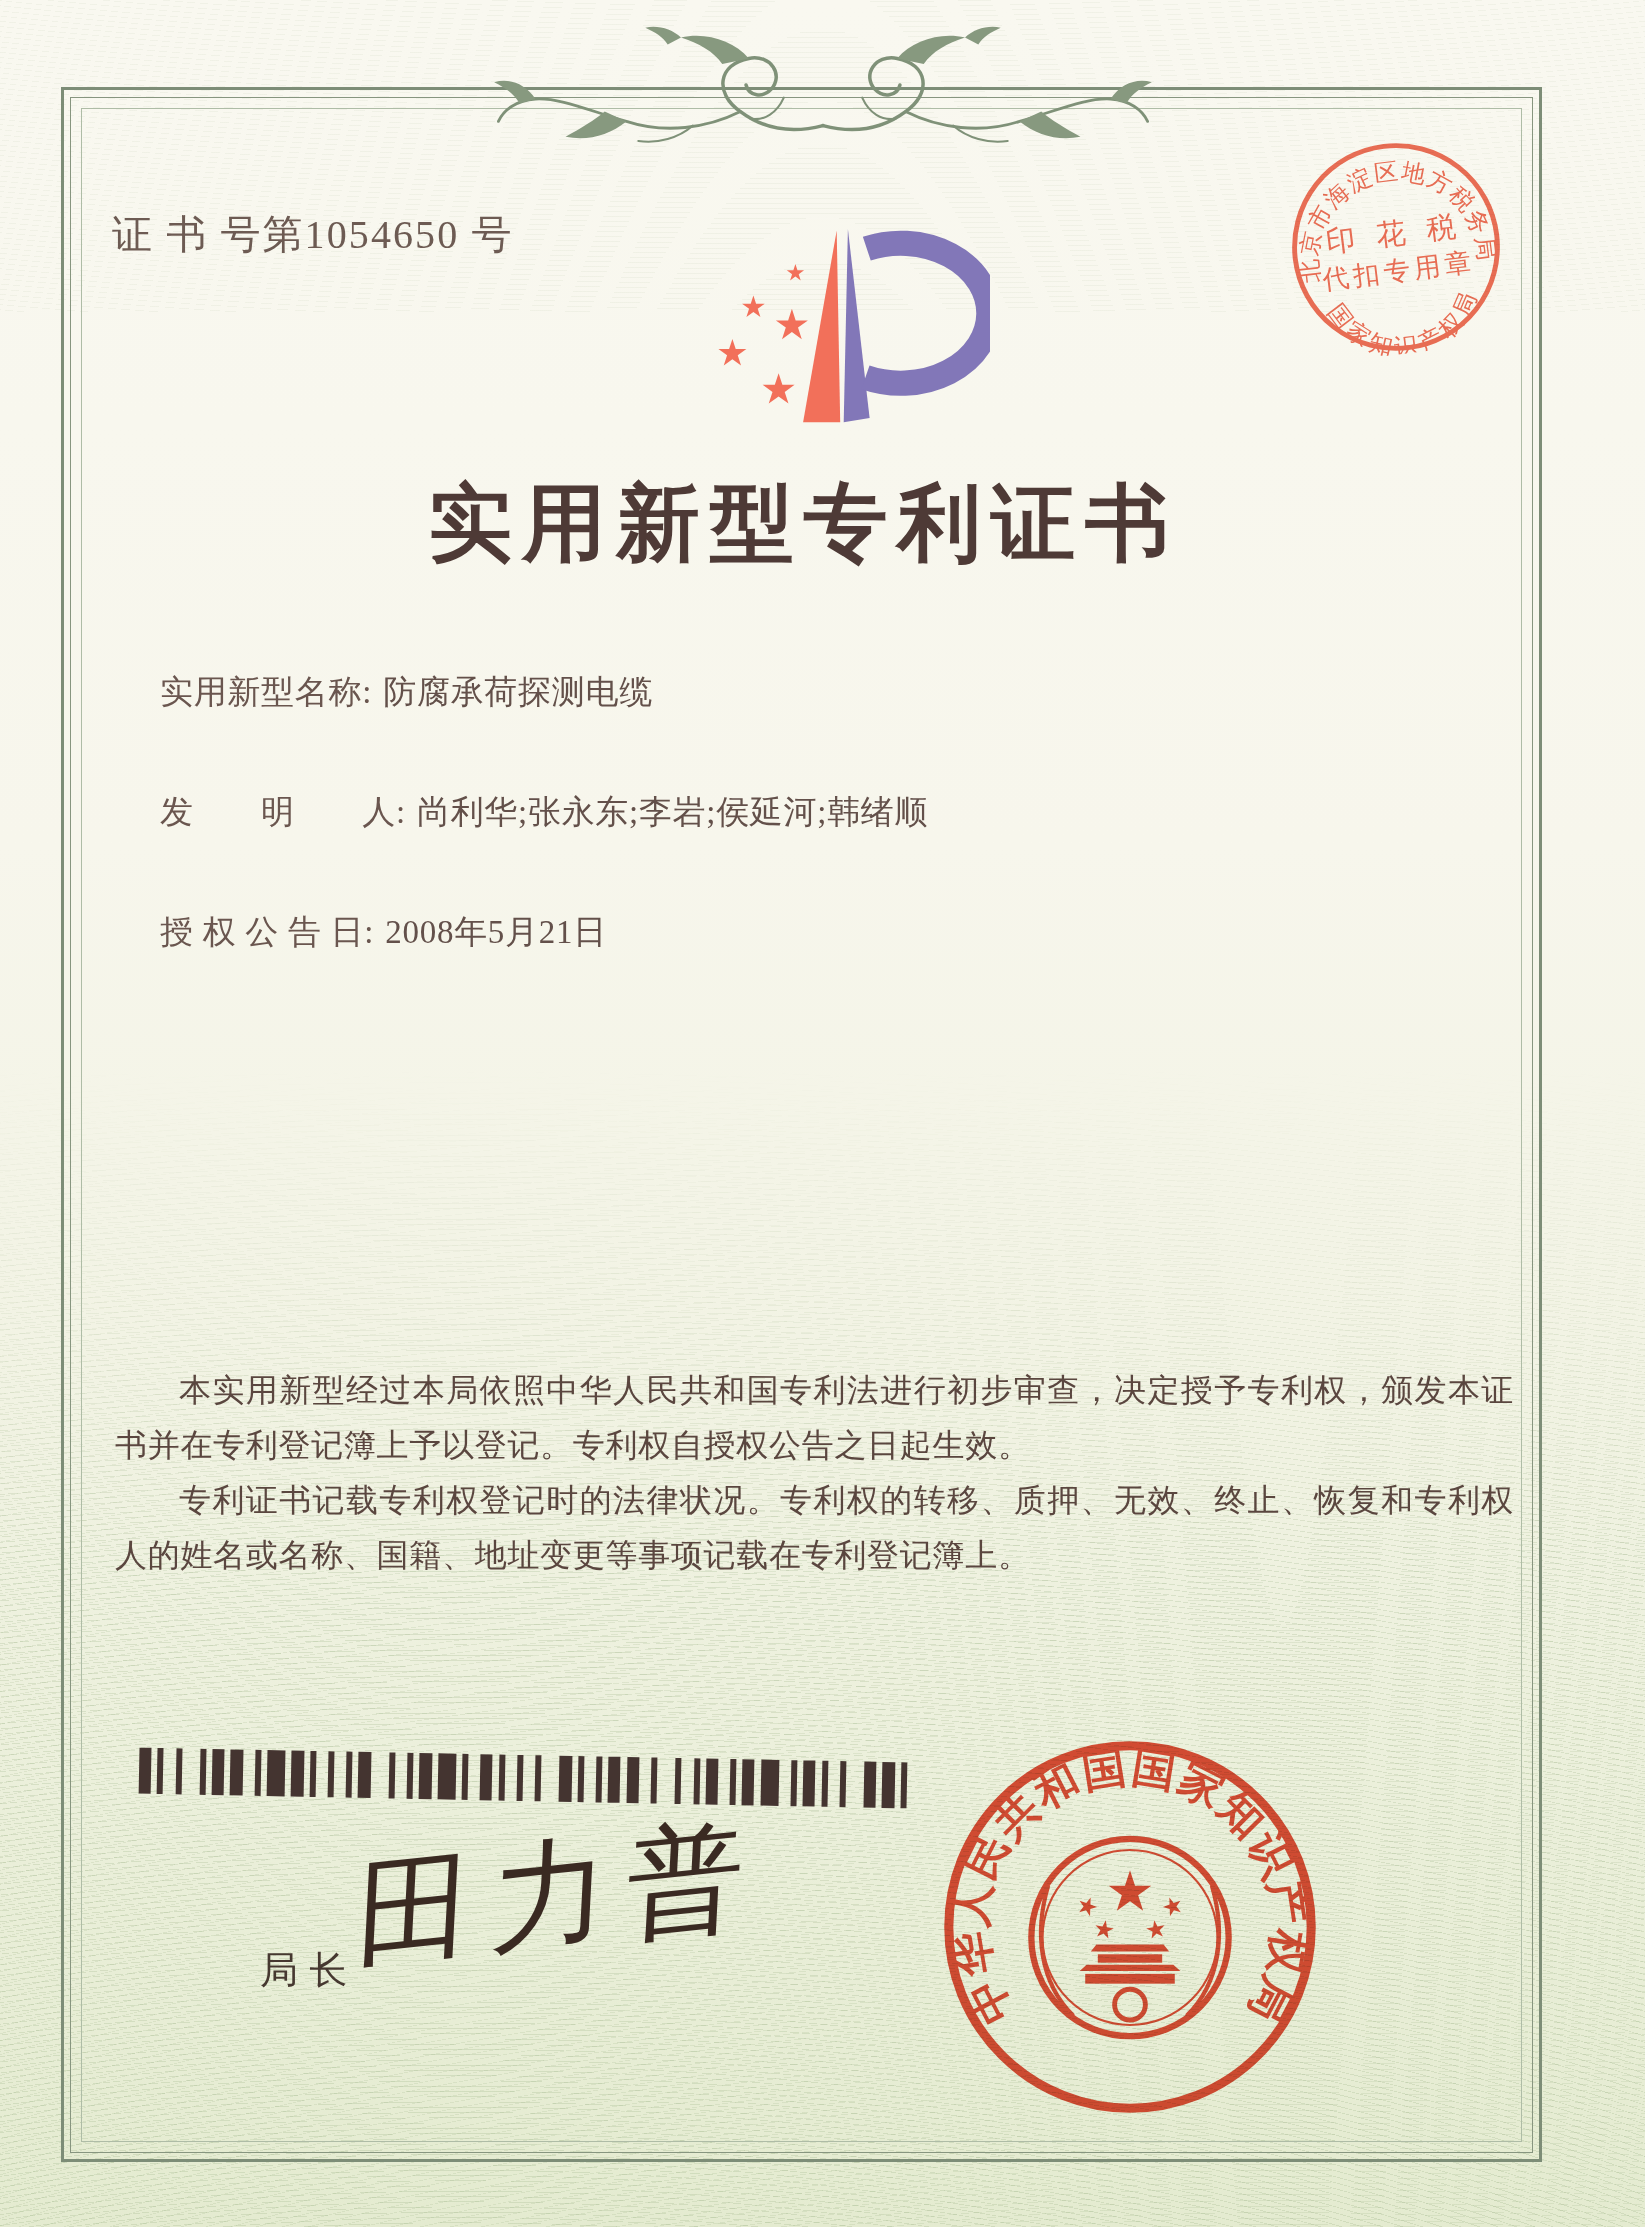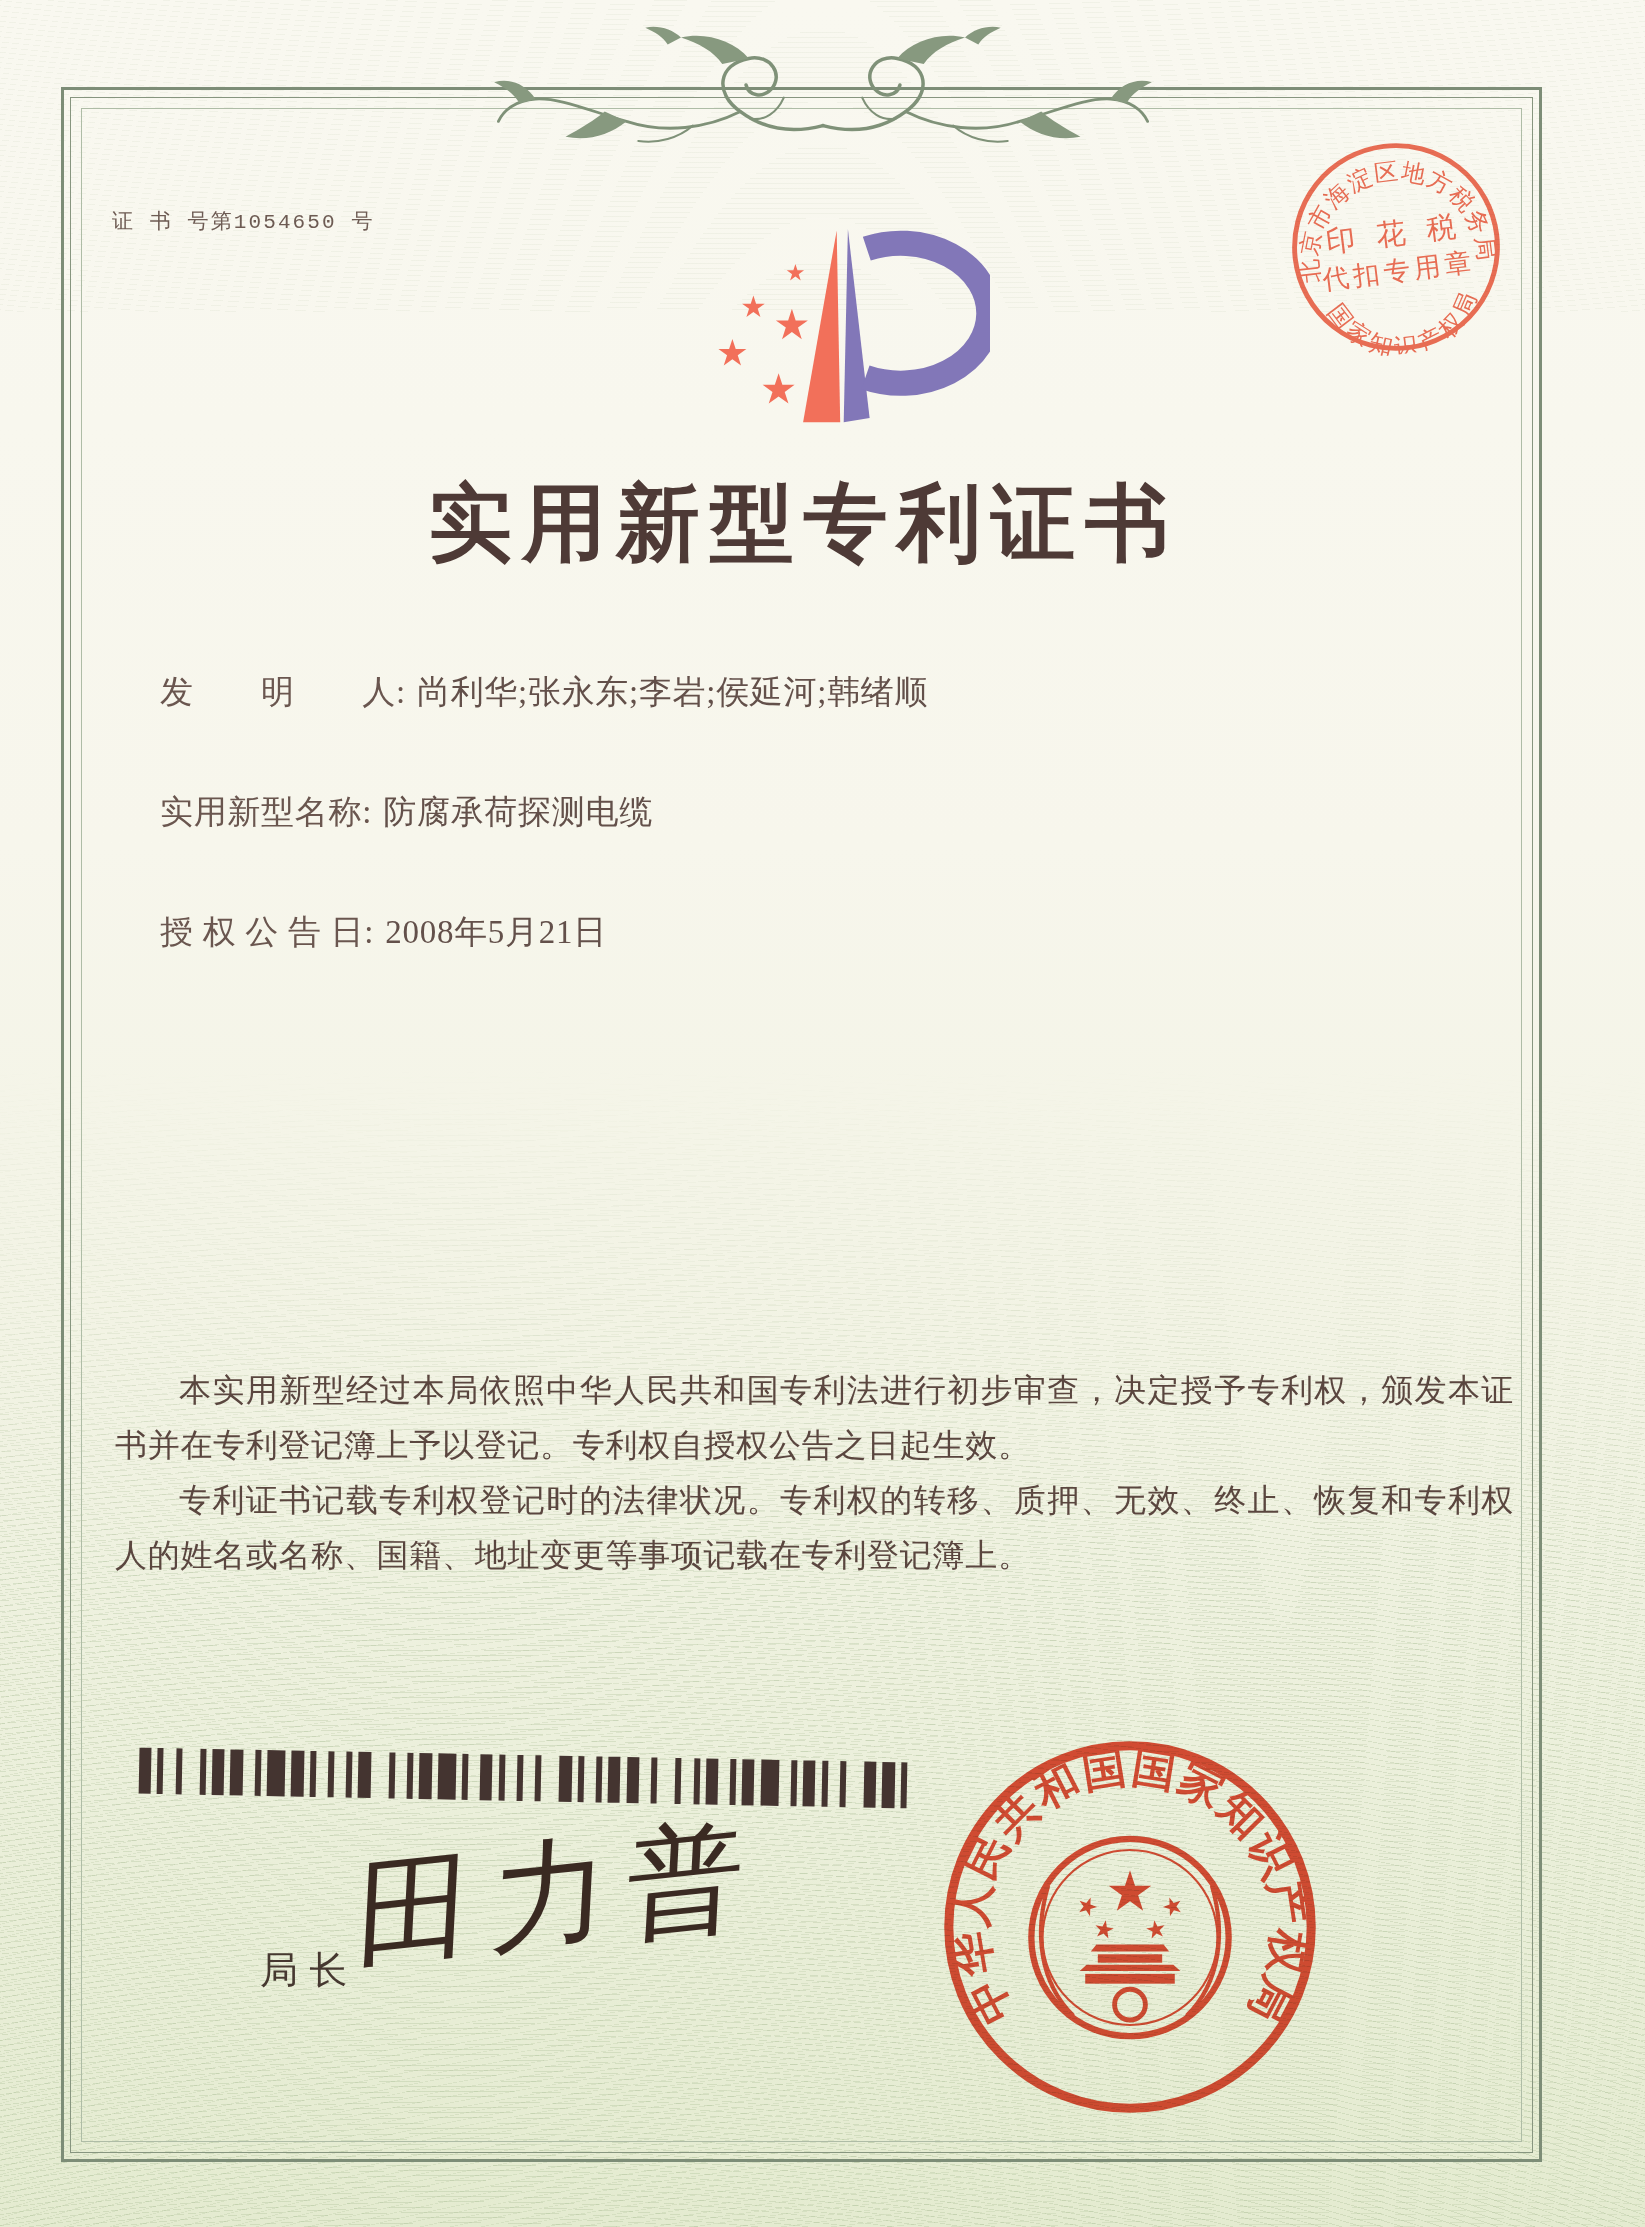--- a/index.html
+++ b/index.html
@@ -19,21 +19,21 @@
   }
   .waves-top{
     position:absolute;left:0;right:0;top:0;height:14%;z-index:0;pointer-events:none;opacity:.35;
     background-image:repeating-radial-gradient(1399px 630px at 50% -520%, rgba(150,170,130,.25) 0 1.4px, transparent 1.4px 11.2px);
   }
   
   .frame1{position:absolute;left:61px;top:87px;right:103px;bottom:65px;border:3.5px solid #7d8d77;z-index:1;}
   .frame2{position:absolute;left:70px;top:97px;right:112px;bottom:74px;border:1.4px solid #87957f;z-index:1;}
   .frame3{position:absolute;left:81px;top:108px;right:123px;bottom:85px;border:1.4px solid #aebca6;z-index:1;}
   .ornament{position:absolute;left:483px;top:15.4px;z-index:3;}
-  .certno{position:absolute;left:112px;top:207px;font-size:21px;color:#6d5b53;letter-spacing:2.1px;z-index:2;font-family:Liberation Mono, monospace;}
+  .certno{position:absolute;left:112px;top:207px;font-size:40px;color:#6d5b53;letter-spacing:2.1px;z-index:2;}
   .logo{position:absolute;left:689px;top:201px;z-index:2;}
   .tax-stamp{position:absolute;left:1289px;top:140px;z-index:4;transform:rotate(-7deg);mix-blend-mode:multiply;}
   .title{
     position:absolute;left:63px;right:101px;top:467px;text-align:center;z-index:2;
     font-size:84px;font-weight:bold;color:#4e3a36;letter-spacing:9.8px;
   }
   .fields{position:absolute;left:160px;top:670px;z-index:2;}
   .field{height:120px;font-size:33px;color:#6a564f;letter-spacing:0.7px;white-space:nowrap;}
   .field .fv{margin-left:11.2px;color:#63504a;}
   .body-text{
@@ -121,24 +121,24 @@
       <textPath href="#taxArcBottom" startOffset="50%" text-anchor="middle">国家知识产权局</textPath>
     </text>
     <text x="153" y="148" font-size="42" fill="#ee7059" text-anchor="middle" letter-spacing="10">印 花 税</text>
     <text x="153" y="200" font-size="38" fill="#ee7059" text-anchor="middle" letter-spacing="6">代扣专用章</text>
   </svg>
 
   <div class="title">实用新型专利证书</div>
 
   <div class="fields">
     <div class="field">
-      <span>发　　明　　人:</span><span class="fv">尚利华;张永东;李岩;侯延河;韩绪顺</span>
+      <span>实用新型名称:</span><span class="fv">防腐承荷探测电缆</span>
     </div>
     <div class="field">
-      <span>实用新型名称:</span><span class="fv">防腐承荷探测电缆</span>
+      <span>发　　明　　人:</span><span class="fv">尚利华;张永东;李岩;侯延河;韩绪顺</span>
     </div>
     <div class="field">
       <span>授 权 公 告 日:</span><span class="fv">2008年5月21日</span>
     </div>
   </div>
 
   <div class="body-text">
     <p>本实用新型经过本局依照中华人民共和国专利法进行初步审查，决定授予专利权，颁发本证书并在专利登记簿上予以登记。专利权自授权公告之日起生效。</p>
     <p>专利证书记载专利权登记时的法律状况。专利权的转移、质押、无效、终止、恢复和专利权人的姓名或名称、国籍、地址变更等事项记载在专利登记簿上。</p>
   </div>

